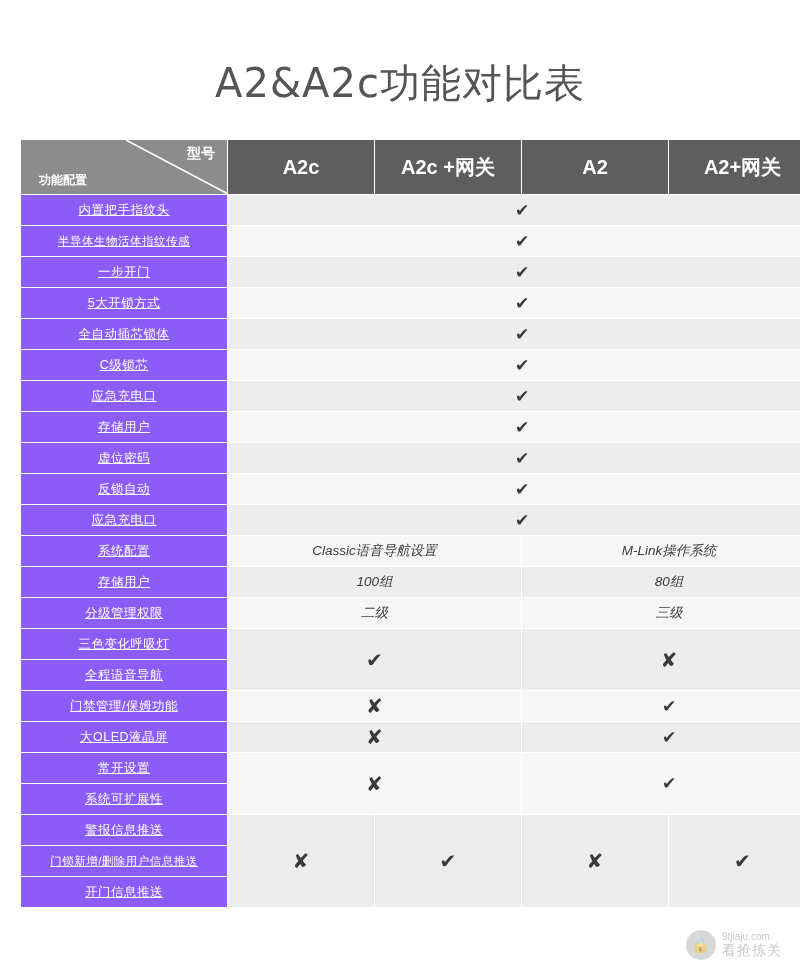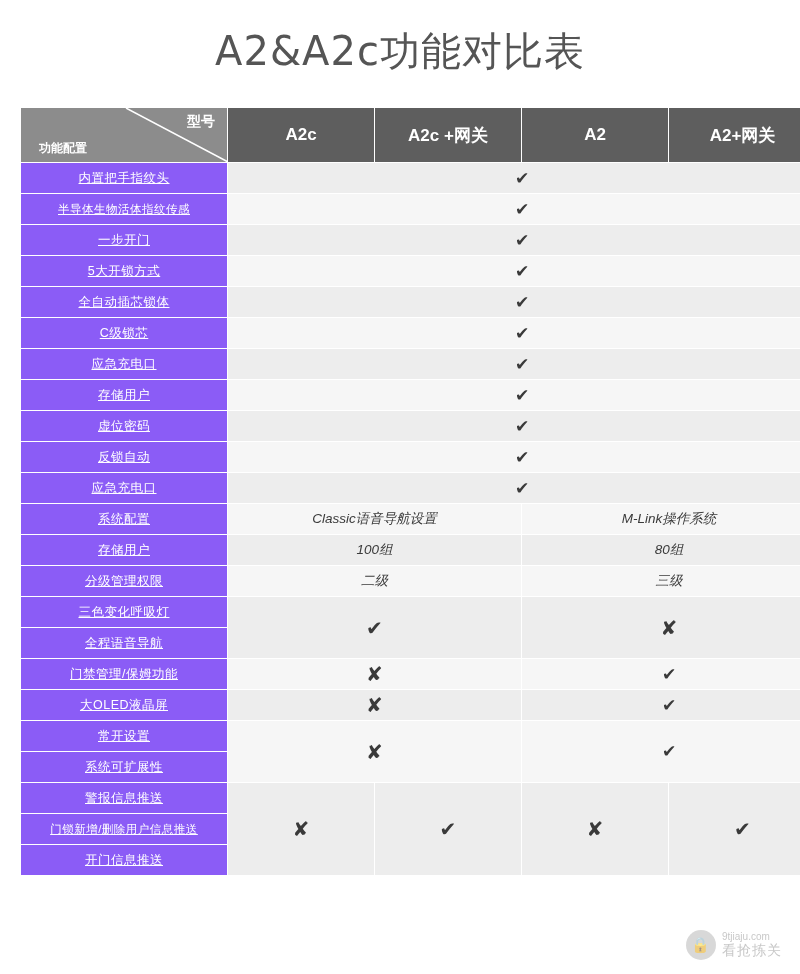--- a/index.html
+++ b/index.html
@@ -18,21 +18,21 @@
     position: relative;
     width: 800px;
     height: 974px;
   }
   .title {
     text-align: center;
     font-size: 40px;
     font-weight: 400;
     color: #555555;
     letter-spacing: 1px;
-    padding-top: 24px;
+    padding-top: 56px;
     padding-bottom: 28px;
     font-family: "DejaVu Sans", "Liberation Sans", sans-serif;
   }
   table.cmp {
     border-collapse: collapse;
     width: 796px;
     margin: 0 20px;
     table-layout: fixed;
   }
   table.cmp td, table.cmp th {
@@ -74,21 +74,21 @@
     position: absolute;
     left: 18px;
     bottom: 5px;
     font-size: 12px;
     font-weight: bold;
     color: #ffffff;
   }
   th.hdr-col {
     background: #5e5e5e;
     color: #ffffff;
-    font-size: 17px;
+    font-size: 20px;
     font-weight: bold;
     height: 54px;
   }
 
   
   td.feat {
     background: #8b5cf6;
     color: #ffffff;
     font-size: 12.5px;
     height: 30px;

